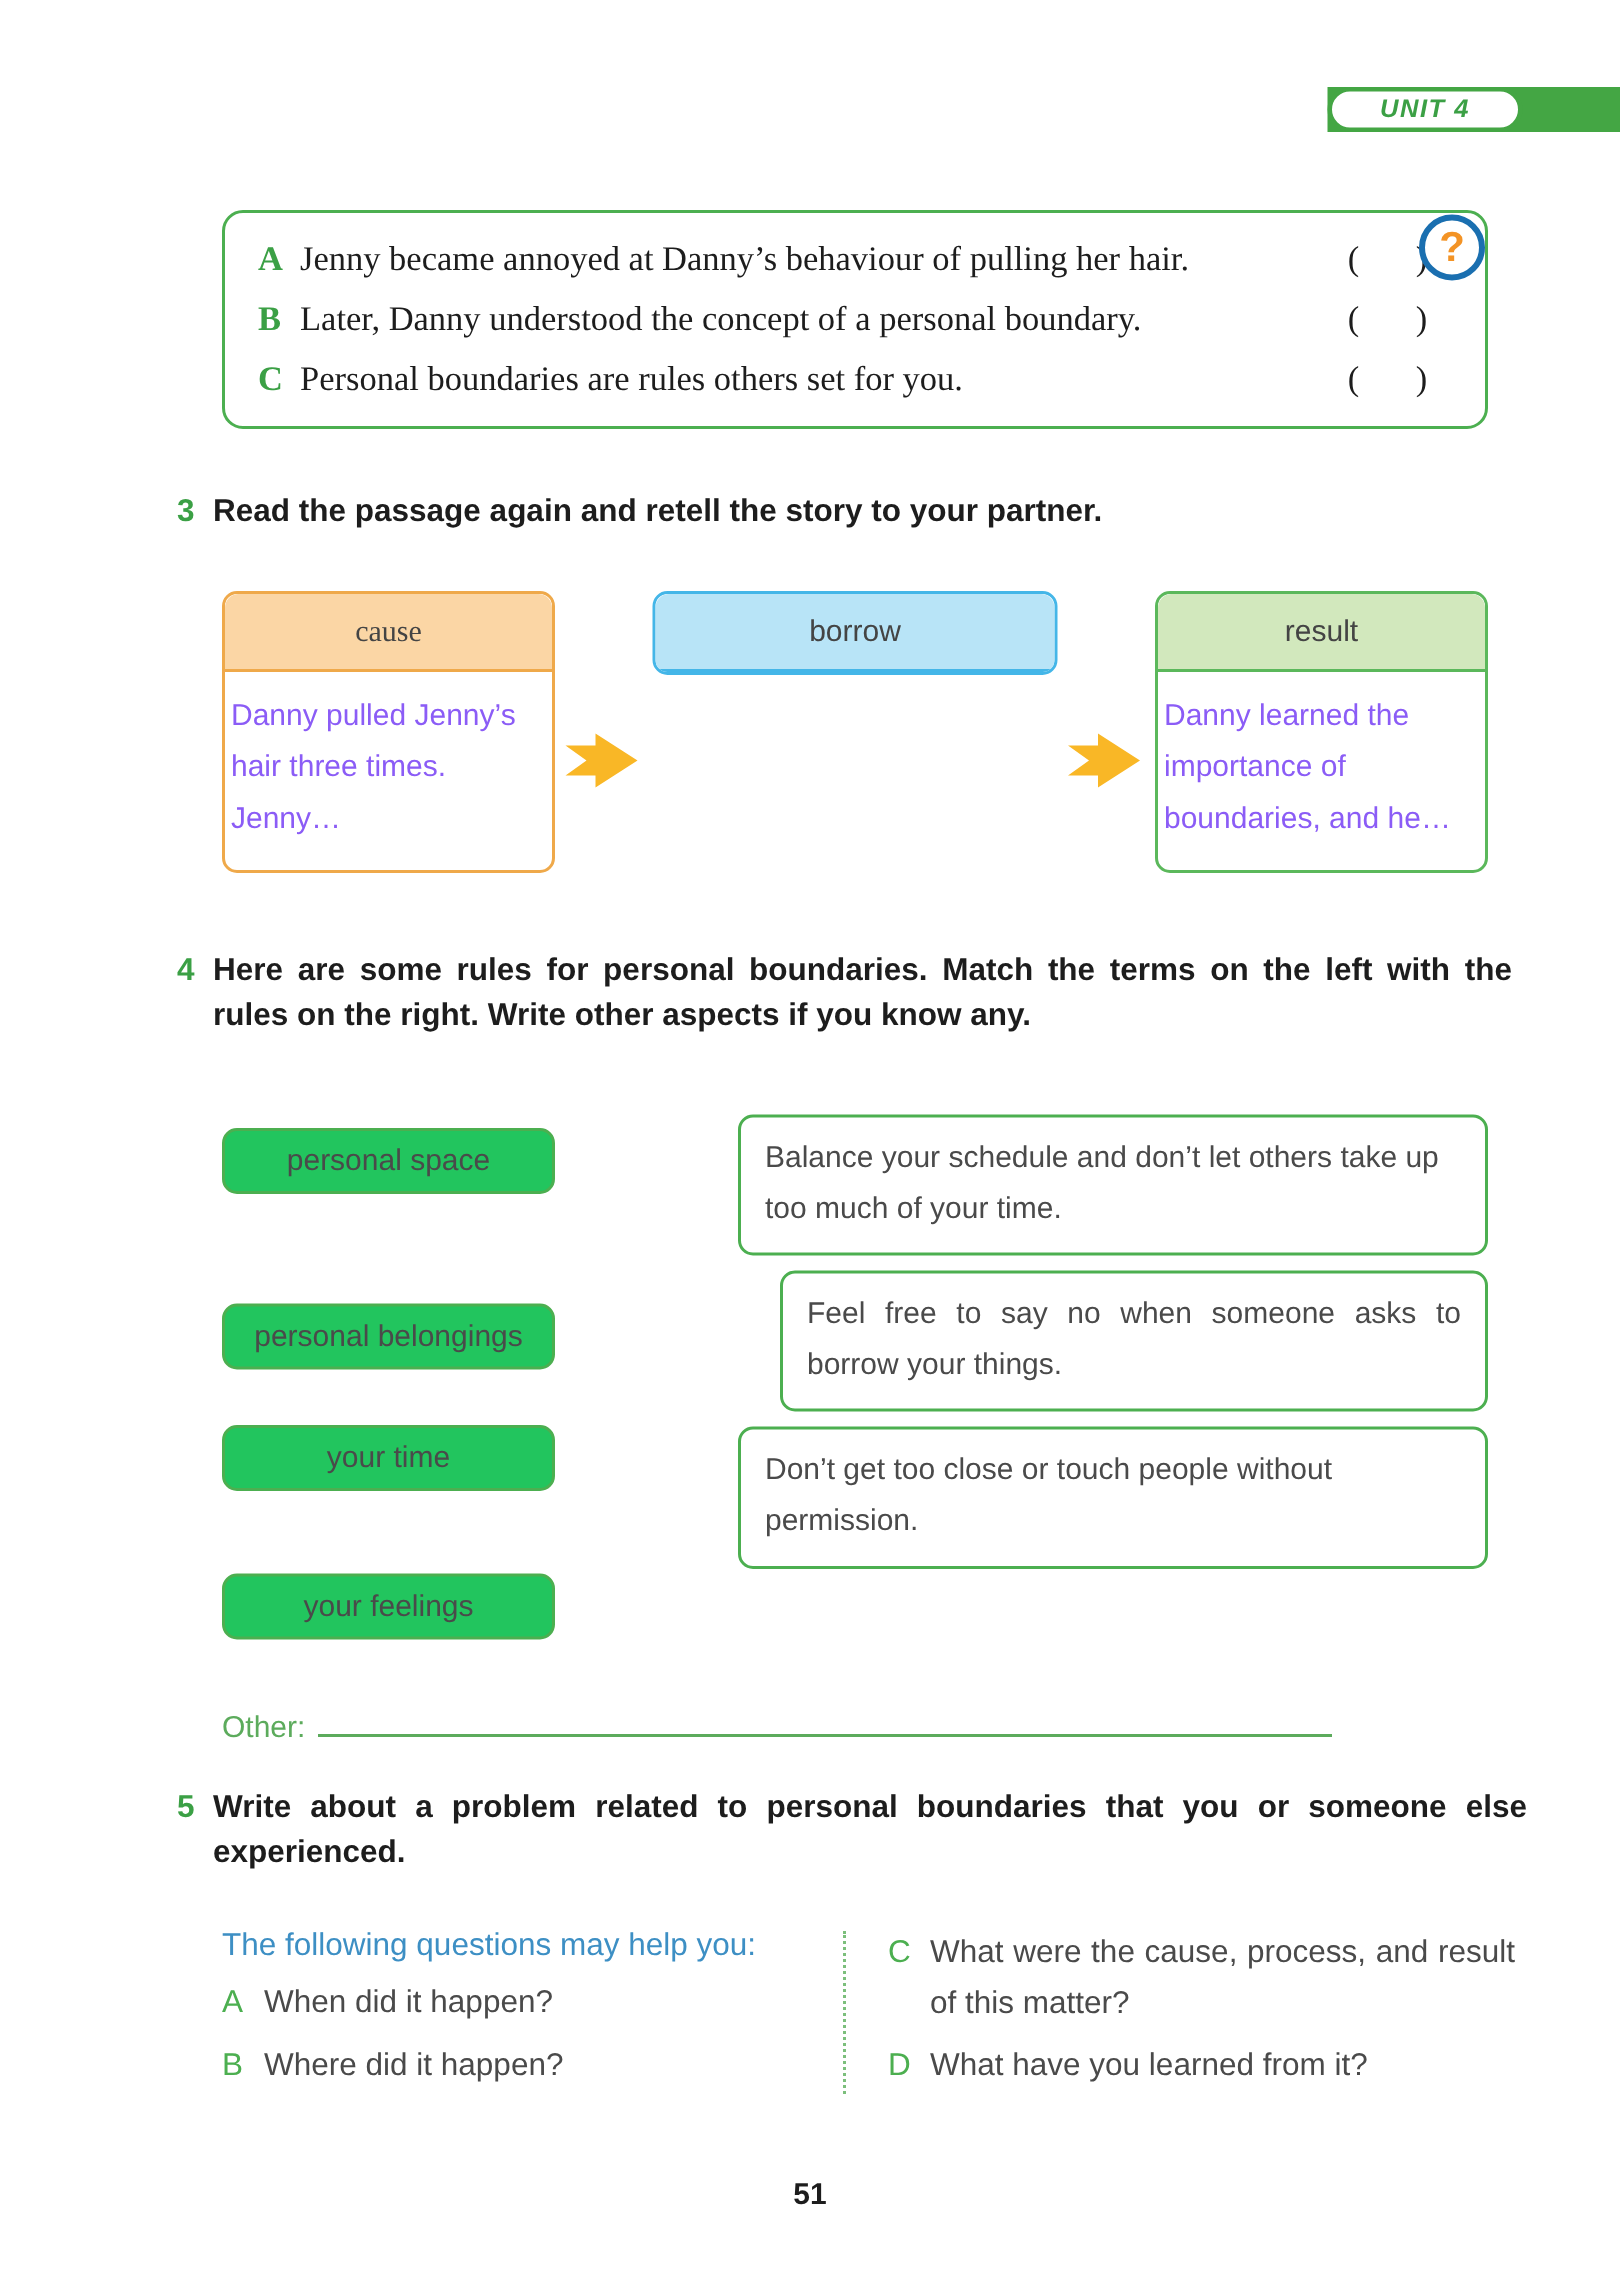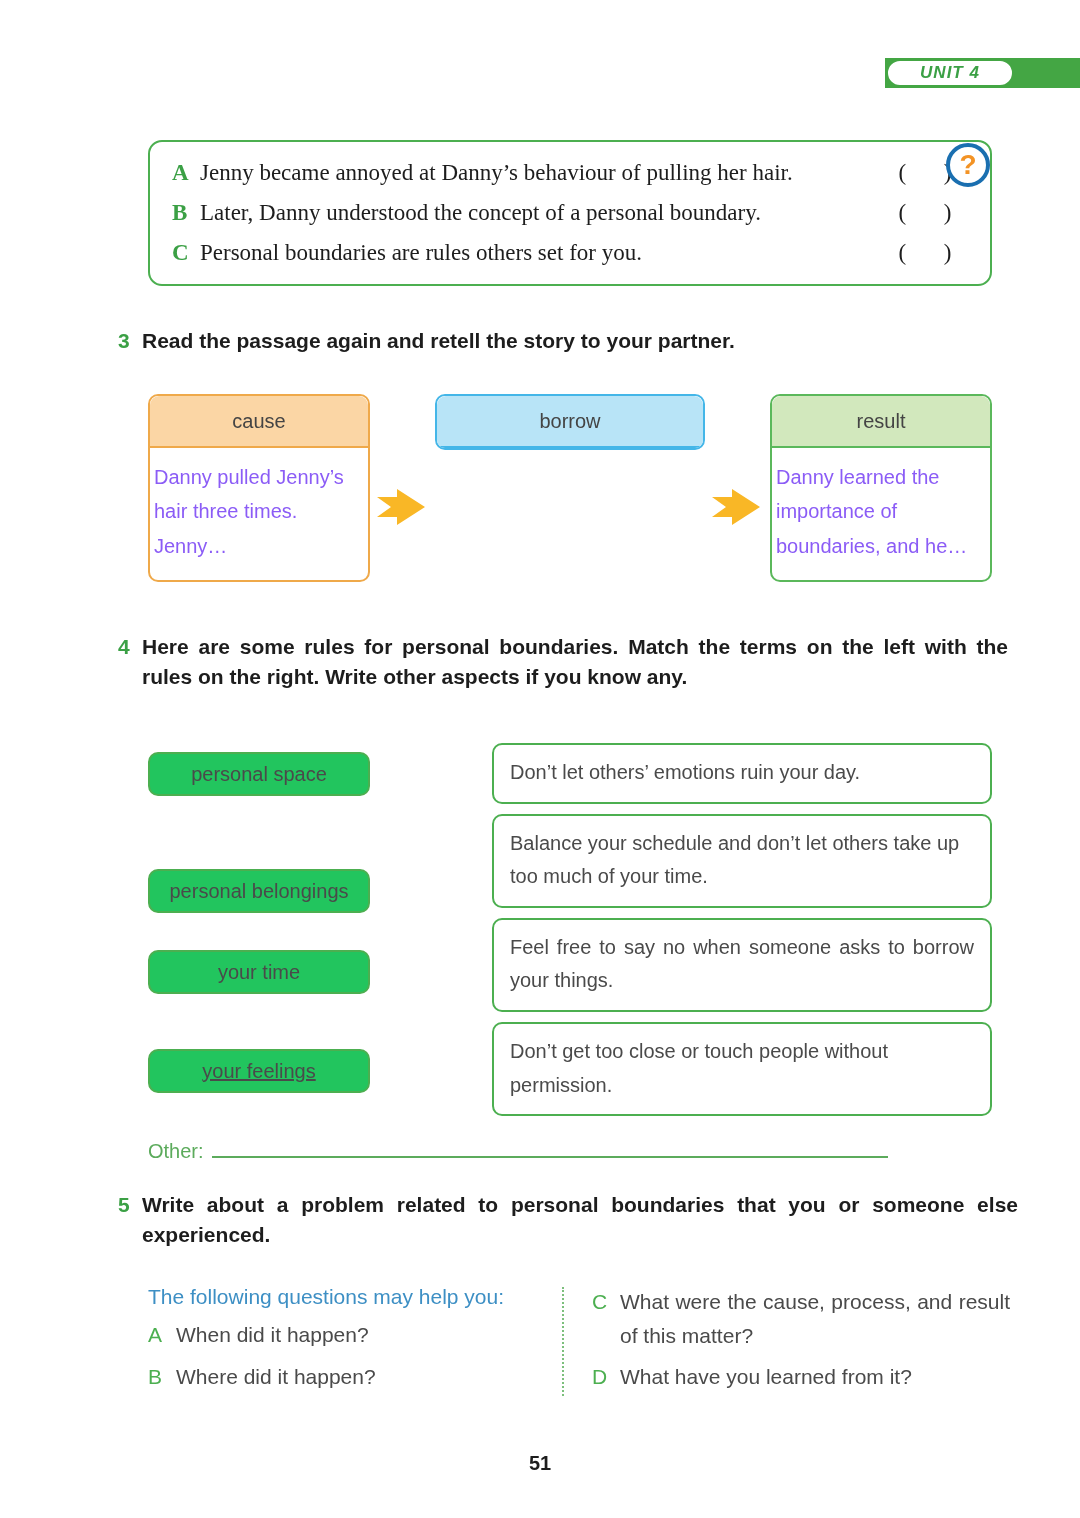--- a/index.html
+++ b/index.html
@@ -157,21 +157,21 @@
     border-radius: 9px 9px 0 0;
   }
   .flow-body {
     font-size: 20px;
     color: #8b5cf6;
     padding: 12px 4px 16px;
     line-height: 1.72;
     min-height: 132px;
   }
   .card-cause { border: 2px solid #efa94a; }
-  .card-cause .flow-head { background: #fbd6a5; border-bottom: 2px solid #efa94a; }
+  .card-cause .flow-head { background: #fbd6a5; border-bottom: 2px solid #efa94a; font-family: Liberation Serif, serif; }
   .card-process { border: 2px solid #44b6e8; }
   .card-process .flow-head { background: #b8e4f7; border-bottom: 2px solid #44b6e8; }
   .card-result { border: 2px solid #5bb85b; }
   .card-result .flow-head { background: #d2e8bd; border-bottom: 2px solid #5bb85b; }
 
   .flow-arrow {
     flex: 1 1 auto;
     display: flex;
     align-items: center;
     justify-content: center;
@@ -211,21 +211,21 @@
   .rule-box {
     border: 2px solid #4caf50;
     border-radius: 10px;
     font-size: 20px;
     color: #4a4a4a;
     background: #ffffff;
     padding: 11px 16px 12px;
     line-height: 1.68;
     margin-bottom: 10px;
   }
-  .rule-box.justify { text-align: justify; }
+  .rule-box.justify { text-align: justify; margin-left: 28px; }
 
   
   .other-line {
     position: absolute;
     top: 1140px;
     left: 148px;
     width: 740px;
     display: flex;
     align-items: baseline;
     color: #5cab5c;
@@ -365,27 +365,26 @@
     <div class="term-col">
       <div class="term-box" style="position:absolute; top:4px; left:0; width:222px;">
         <span>personal space</span>
       </div>
       <div class="term-box" style="position:absolute; top:121px; left:0; width:222px;">
         <span>personal belongings</span>
       </div>
       <div class="term-box" style="position:absolute; top:202px; left:0; width:222px;">
         <span>your time</span>
       </div>
-      <div class="term-box" style="position:absolute; top:301px; left:0; width:222px;text-decoration:underline;">
+      <div class="term-box" style="position:absolute; top:301px; left:0; width:222px;">
         <span>your  feelings</span>
       </div>
     </div>
 
     <div class="rule-col">
-      <div class="rule-box">Don’t let others’ emotions ruin your day.</div>
       <div class="rule-box">Balance your schedule and don’t let others take up too much of your time.</div>
       <div class="rule-box justify">Feel free to say no when someone asks to borrow your things.</div>
       <div class="rule-box">Don’t get too close or touch people without permission.</div>
     </div>
   </div>
 
   <div class="other-line">
     <span>Other:</span>
     <span class="other-rule"></span>
   </div>

